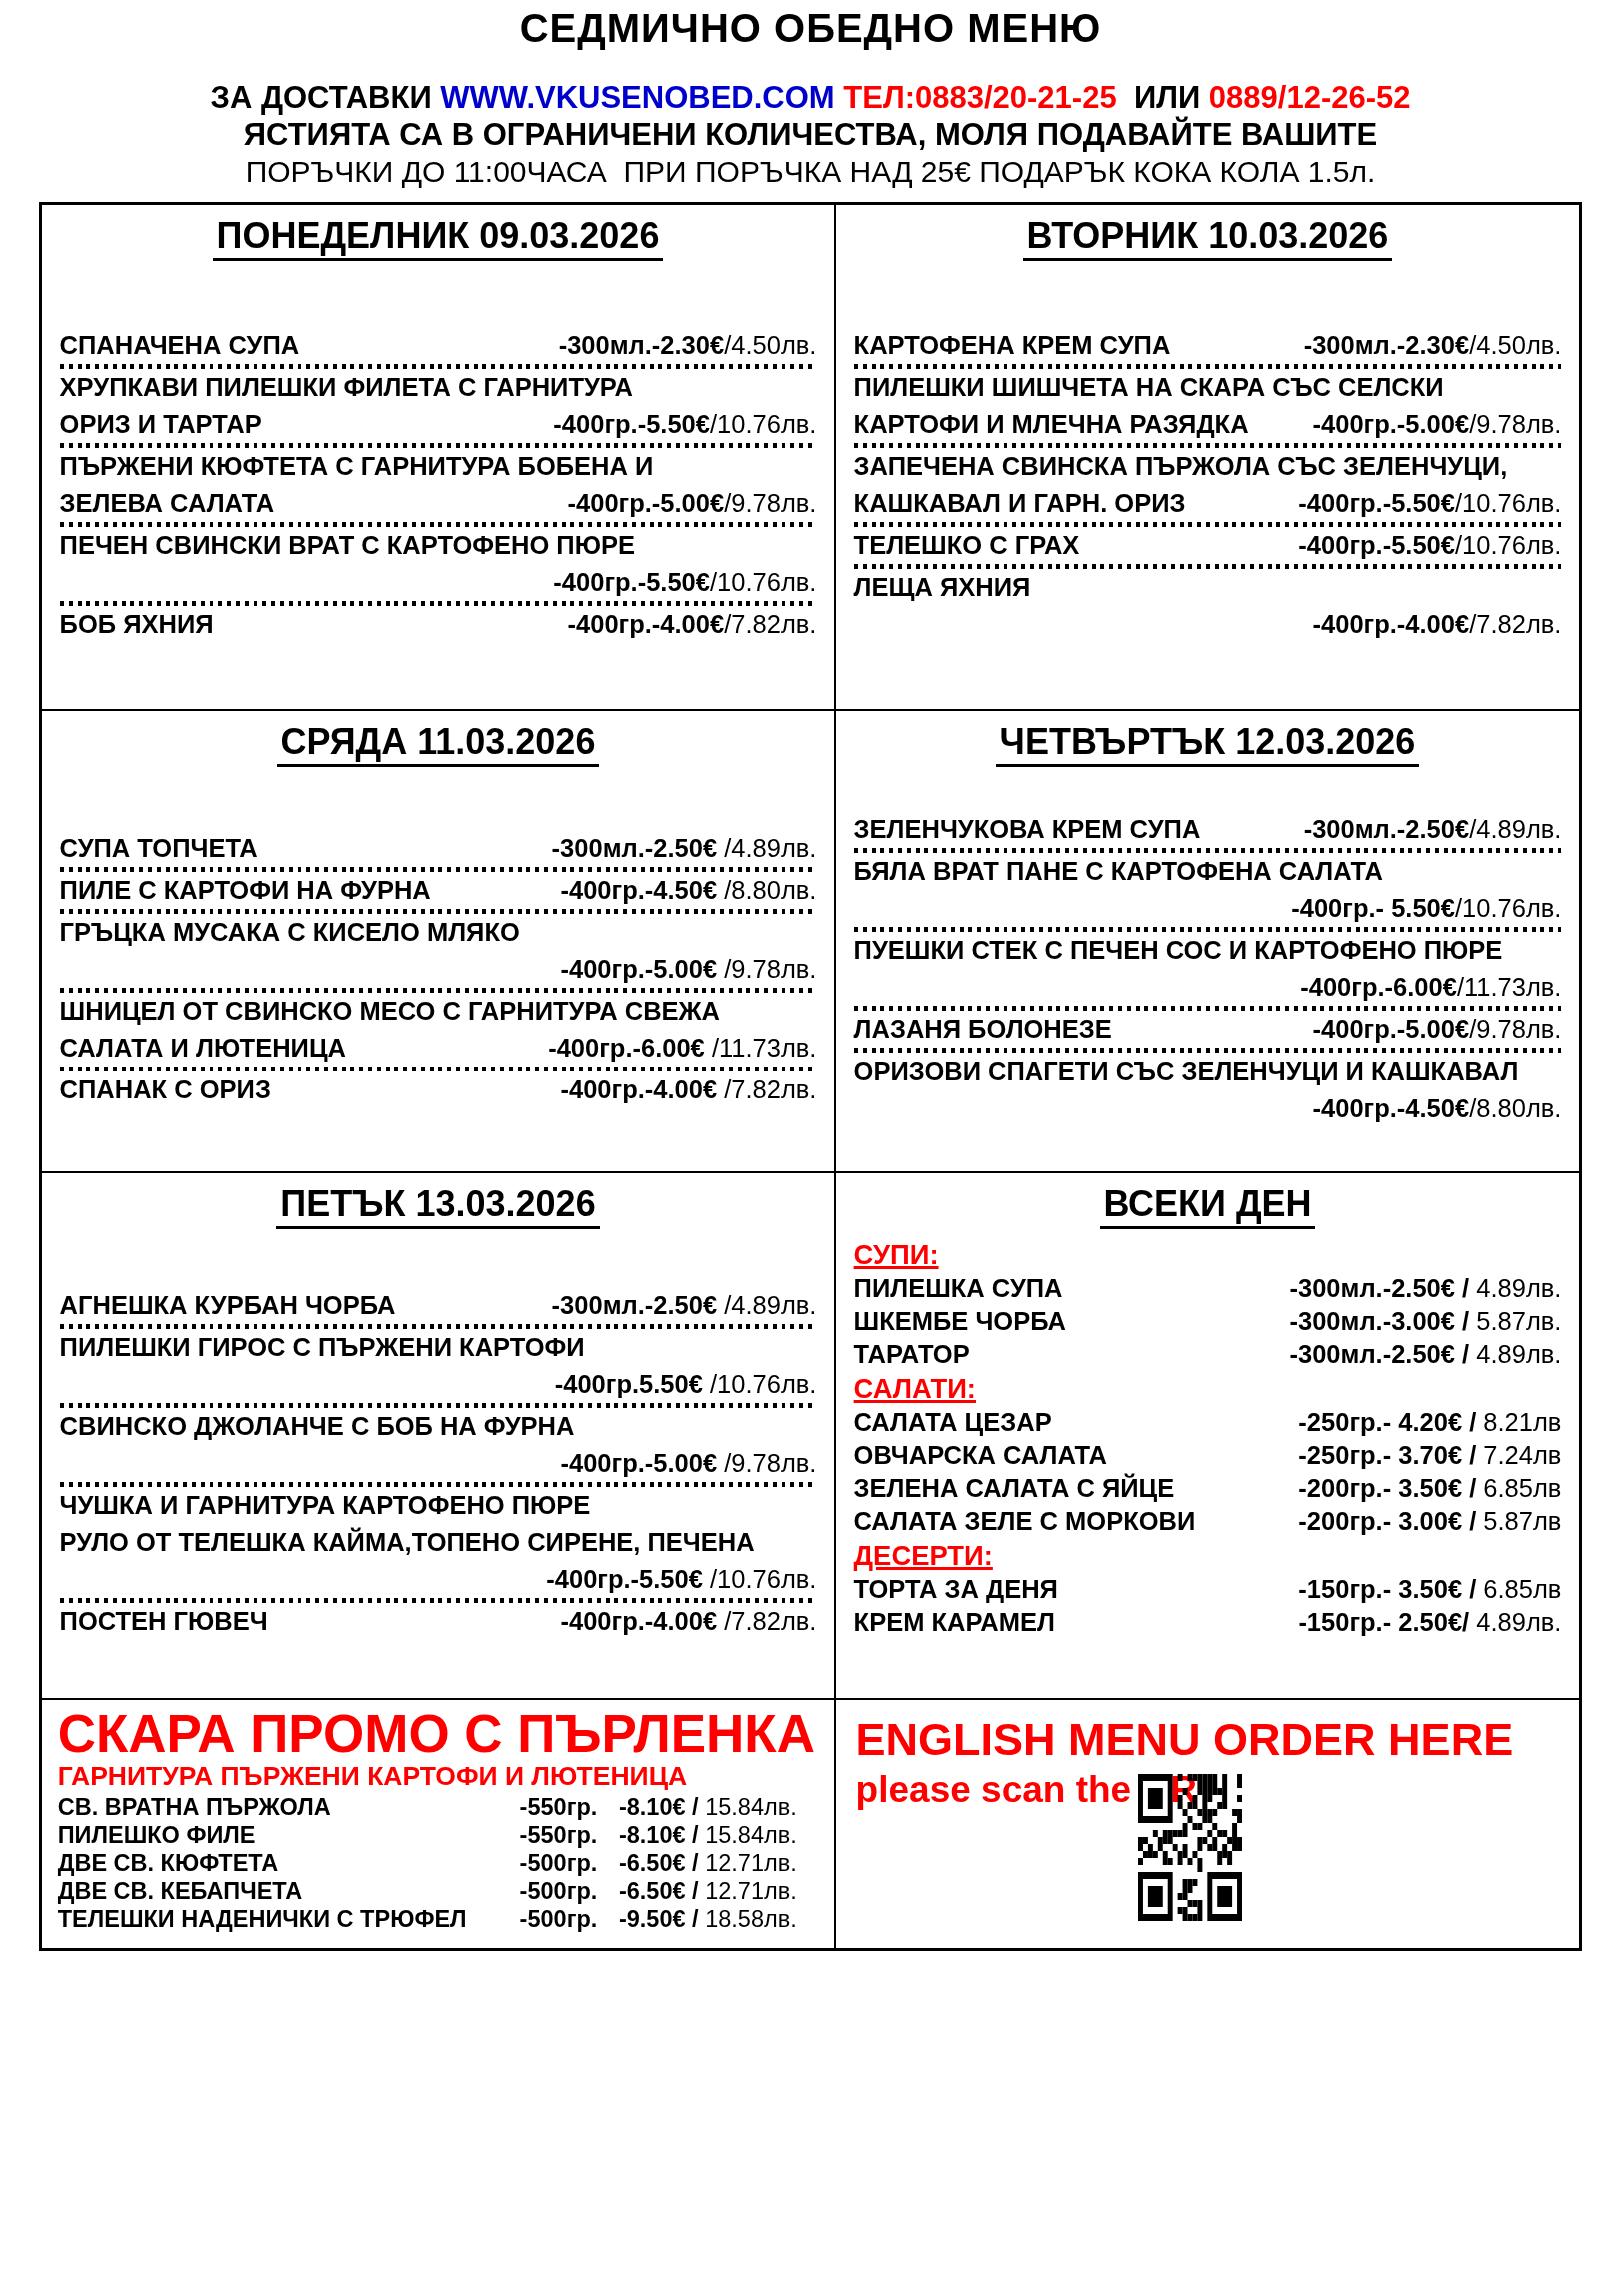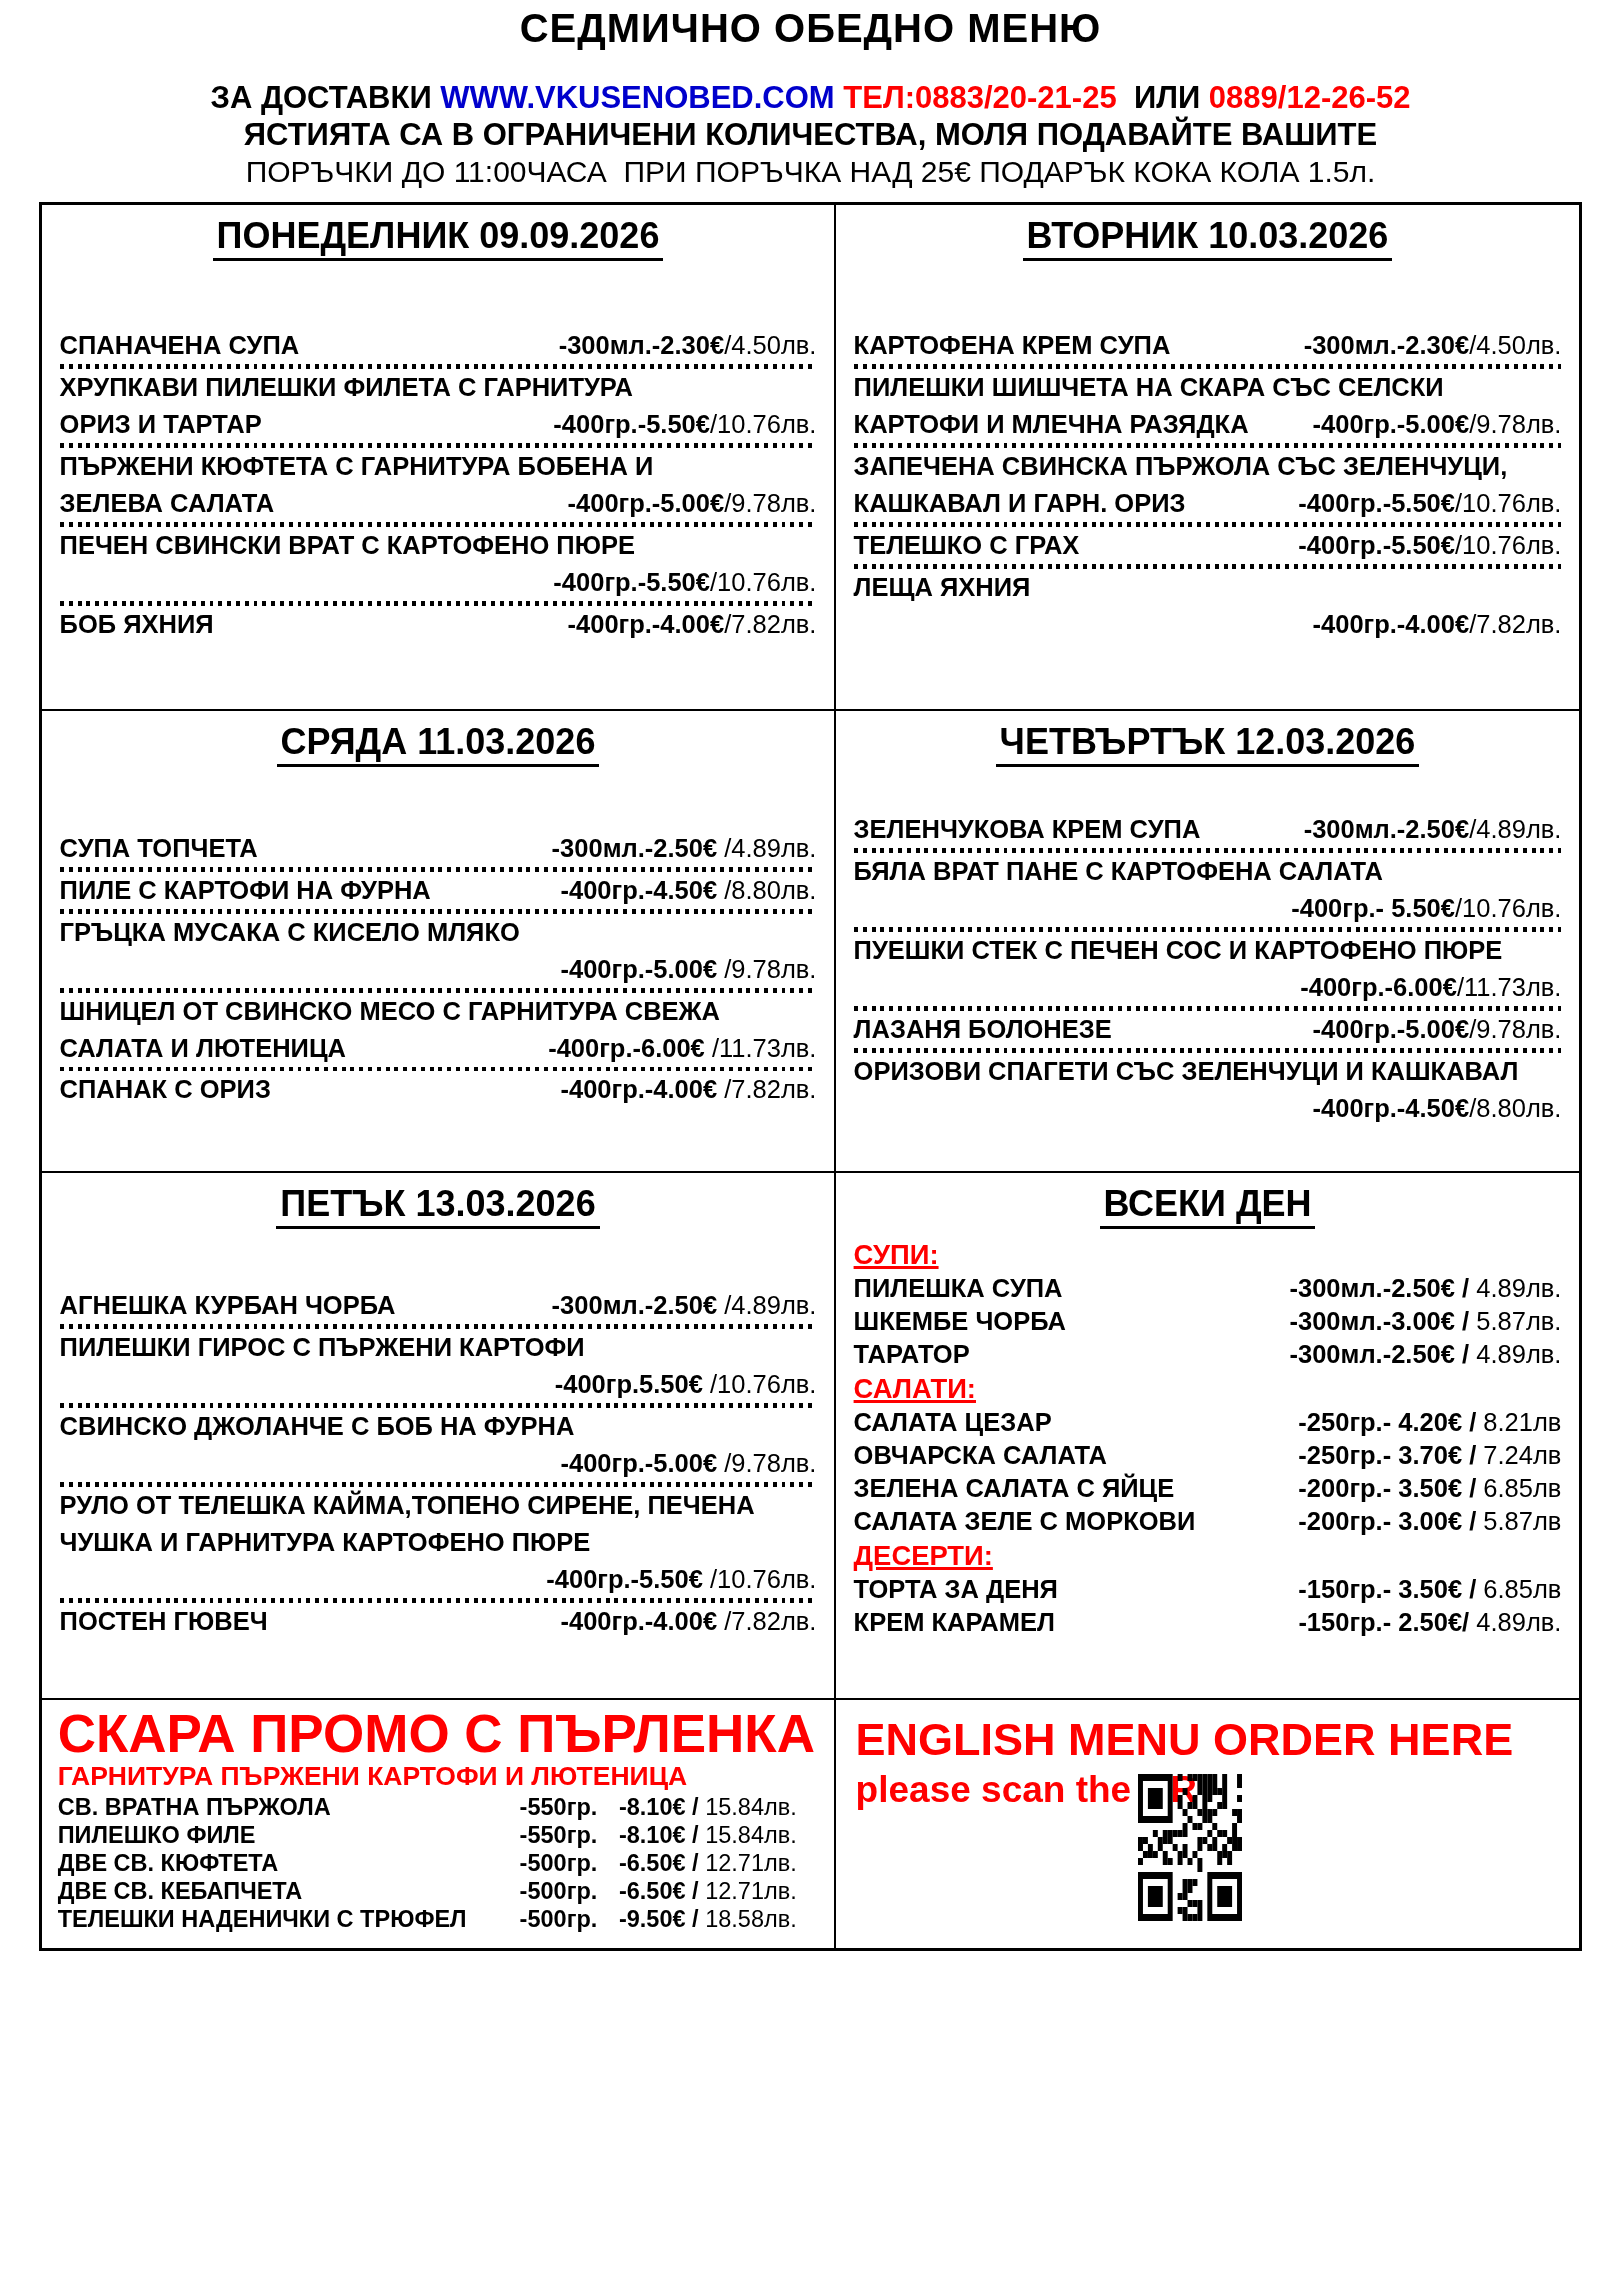--- a/index.html
+++ b/index.html
@@ -49,21 +49,21 @@
 
   <h1 class="page-title">СЕДМИЧНО ОБЕДНО МЕНЮ</h1>
 
   <div class="sub sub1"><span>ЗА ДОСТАВКИ </span><span class="url-link">WWW.VKUSENOBED.COM</span><span class="red"> ТЕЛ:0883/20-21-25 </span><span> ИЛИ </span><span class="red">0889/12-26-52</span></div>
 
   <div class="sub">ЯСТИЯТА СА В ОГРАНИЧЕНИ КОЛИЧЕСТВА, МОЛЯ ПОДАВАЙТЕ ВАШИТЕ</div>
   <div class="sub sub3">ПОРЪЧКИ ДО 11:00ЧАСА  ПРИ ПОРЪЧКА НАД 25€ ПОДАРЪК КОКА КОЛА 1.5л.</div>
 
   <div class="menu-grid">
     <section class="cell cr cb">
-        <div class="day-title">ПОНЕДЕЛНИК 09.09.2026</div>
+        <div class="day-title">ПОНЕДЕЛНИК 09.03.2026</div>
         <div class="items">
           <div class="item">
             <div class="iline">
               <span class="nm">СПАНАЧЕНА СУПА</span>
               <span class="price"><span class="pb">-300мл.-2.30€</span><span class="pl">/4.50лв.</span></span>
             </div>
           </div>
           <div class="dots"></div>
           <div class="item">
             <div class="iline">
@@ -261,24 +261,24 @@
             <div class="iline">
               <span class="nm">СВИНСКО ДЖОЛАНЧЕ С БОБ НА ФУРНА</span>
             </div>
             <div class="iline">
               <span class="price"><span class="pb">-400гр.-5.00€</span><span class="pl"> /9.78лв.</span></span>
             </div>
           </div>
           <div class="dots"></div>
           <div class="item">
             <div class="iline">
+              <span class="nm">ЧУШКА И ГАРНИТУРА КАРТОФЕНО ПЮРЕ</span>
+            </div>
+            <div class="iline">
               <span class="nm">РУЛО ОТ ТЕЛЕШКА КАЙМА,ТОПЕНО СИРЕНЕ, ПЕЧЕНА</span>
-            </div>
-            <div class="iline">
-              <span class="nm">ЧУШКА И ГАРНИТУРА КАРТОФЕНО ПЮРЕ</span>
             </div>
             <div class="iline">
               <span class="price"><span class="pb">-400гр.-5.50€</span><span class="pl"> /10.76лв.</span></span>
             </div>
           </div>
           <div class="dots"></div>
           <div class="item">
             <div class="iline">
               <span class="nm">ПОСТЕН ГЮВЕЧ</span>
               <span class="price"><span class="pb">-400гр.-4.00€</span><span class="pl"> /7.82лв.</span></span>

